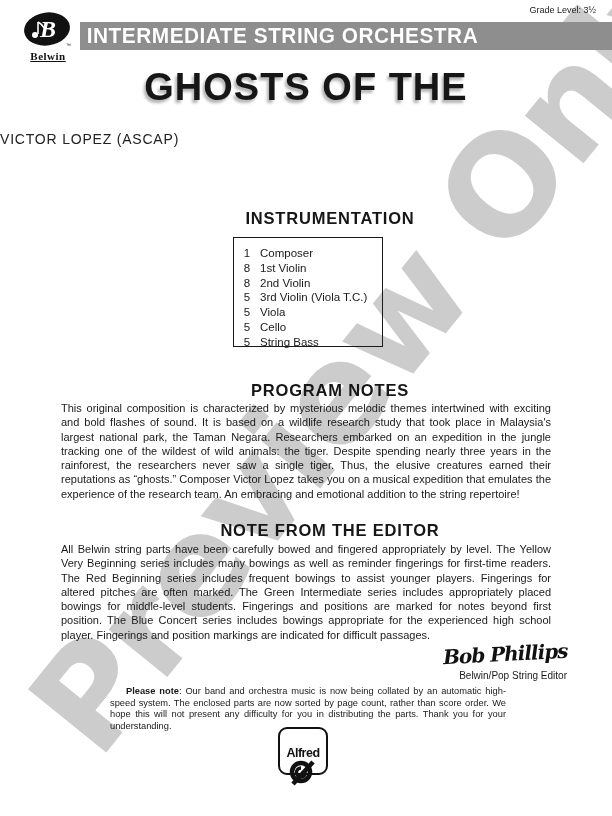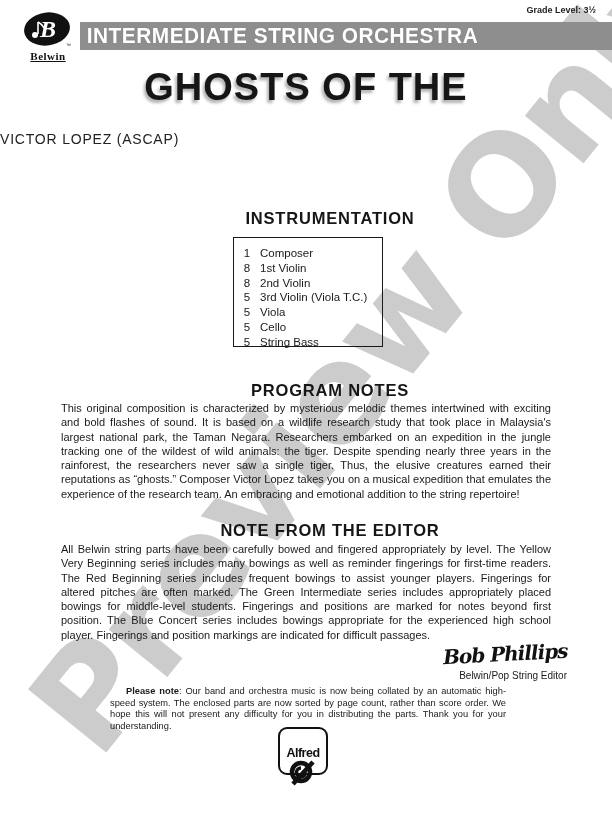--- a/index.html
+++ b/index.html
@@ -11,21 +11,21 @@
   .layer{position:relative;z-index:1;}
   
   .watermark{
     position:absolute;left:-85px;top:345px;width:790px;z-index:0;
     text-align:center;transform:rotate(-51deg);
     font-size:138px;font-weight:bold;letter-spacing:-3px;
     color:#cccccc;white-space:nowrap;
     font-family:"DejaVu Sans",sans-serif;
   }
   
-  .grade{position:absolute;top:5px;right:16px;font-size:9px;font-weight:bold;color:#222;}
+  .grade{position:absolute;top:5px;right:16px;font-size:9px;font-weight:normal;color:#222;}
   .banner{
     position:absolute;left:80px;top:22px;right:0;height:28px;
     background:#8e8e8e;display:flex;align-items:center;
   }
   .banner span{
     color:#ffffff;font-weight:800;font-size:21.5px;letter-spacing:0.5px;
     padding-left:7px;white-space:nowrap;transform:scaleX(0.97);transform-origin:left center;
     text-shadow:0 0 1px #777;
   }
   .belwin{position:absolute;left:6px;top:11px;width:84px;text-align:center;}

